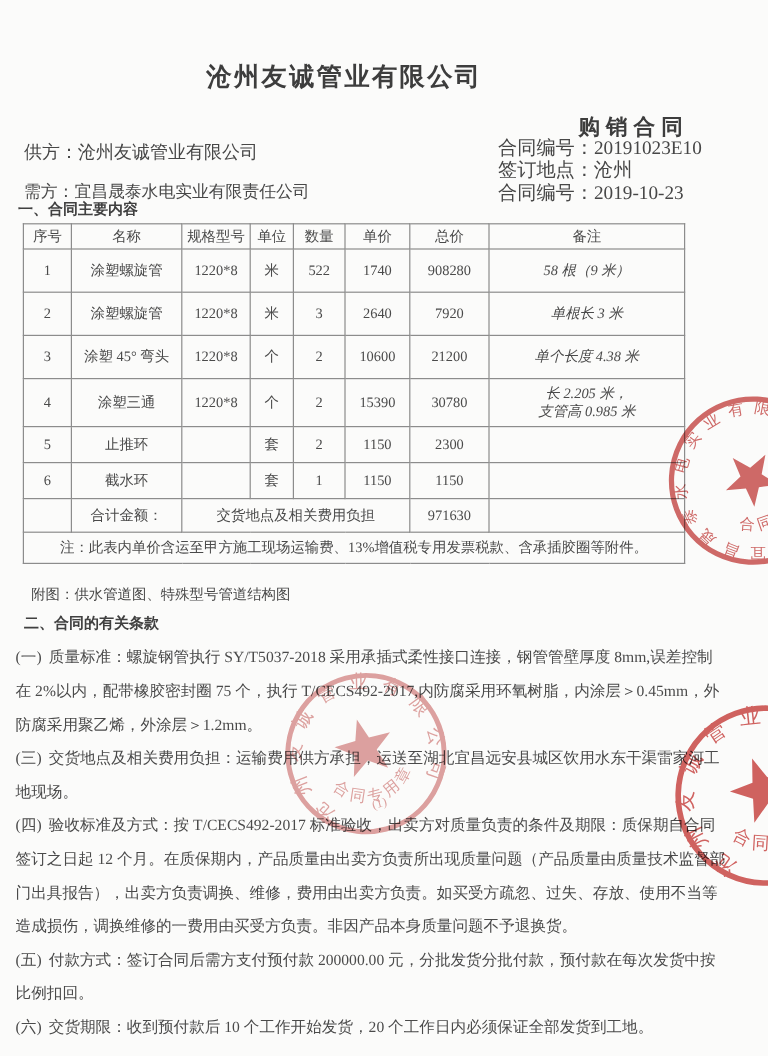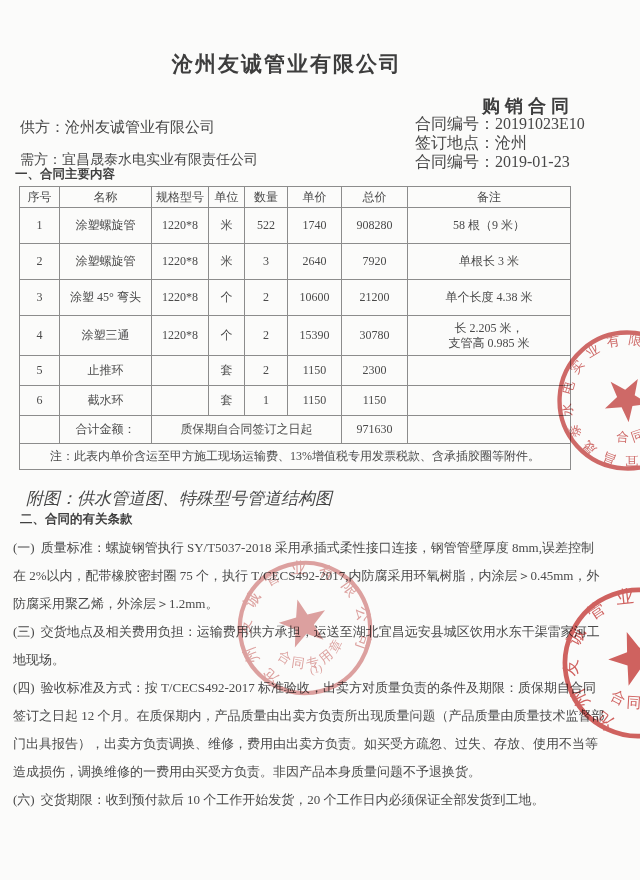--- a/index.html
+++ b/index.html
@@ -32,23 +32,23 @@
   table.items th,table.items td{
     border:1px solid #8c8c8c;text-align:center;vertical-align:middle;
     padding:1px 2px;font-weight:normal;overflow:hidden;
   }
   tr.h-head{height:21px;}
   tr.h-std{height:36px;}
   tr.h-tall{height:40px;}
   tr.h-short{height:30px;}
   tr.h-total{height:28px;}
   tr.h-note{height:26px;}
-  td.cell-remark{white-space:pre-line;line-height:15px;}
+  td.cell-remark{white-space:pre-line;line-height:15px;font-style:italic;}
   td.note-cell{text-align:left;padding:3px 6px;font-size:12px;}
-  .attachment{position:absolute;left:26px;top:487px;font-size:17px;font-style:italic;}
+  .attachment{position:absolute;left:26px;top:487px;font-size:12px;}
   .clauses{
     position:absolute;left:13px;top:534px;width:592px;
     font-size:13px;line-height:28px;color:#4a4a4a;
   }
   .clauses p{margin:0;}
   .clause-label{margin-right:6px;}
   .stamp{position:absolute;mix-blend-mode:multiply;pointer-events:none;}
   .stamp-buyer{left:545px;top:318px;width:165px;height:165px;opacity:.82;}
   .stamp-supplier-center{left:221px;top:544px;width:168px;height:168px;opacity:.72;}
   .stamp-supplier-right{left:544px;top:569px;width:188px;height:188px;opacity:.85;}
@@ -64,21 +64,21 @@
   <div class="meta-left-1">
     <span>供方：</span><span>沧州友诚管业有限公司</span>
   </div>
   <div class="meta-left-2">
     <span>需方：</span><span>宜昌晟泰水电实业有限责任公司</span>
   </div>
 
   <div class="meta-right">
     <div><span>合同编号：</span><span>20191023E10</span></div>
     <div><span>签订地点：</span><span>沧州</span></div>
-    <div><span>合同编号：</span><span>2019-01-23</span></div>
+    <div><span>合同编号：</span><span>2019-10-23</span></div>
   </div>
 
   <div class="sec-heading sec-main">一、合同主要内容</div>
 
   <table class="items">
     <colgroup>
       <col style="width:40px">
         <col style="width:92px">
         <col style="width:57px">
         <col style="width:36px">
@@ -155,38 +155,39 @@
         <td></td>
         <td>套</td>
         <td>1</td>
         <td>1150</td>
         <td>1150</td>
         <td class="cell-remark"></td>
       </tr>
       <tr class="h-total">
         <td></td>
         <td>合计金额：</td>
-        <td colspan="4">质保期自合同签订之日起</td>
+        <td colspan="4">交货地点及相关费用负担</td>
         <td>971630</td>
         <td></td>
       </tr>
       <tr class="h-note">
         <td colspan="8" class="note-cell">注：此表内单价含运至甲方施工现场运输费、13%增值税专用发票税款、含承插胶圈等附件。</td>
       </tr>
     </tbody>
   </table>
 
   <div class="attachment">附图：供水管道图、特殊型号管道结构图</div>
 
   <div class="sec-heading sec-terms">二、合同的有关条款</div>
 
   <div class="clauses">
     <p><span class="clause-label">(一)</span><span>质量标准：螺旋钢管执行 SY/T5037-2018 采用承插式柔性接口连接，钢管管壁厚度 8mm,误差控制在 2%以内，配带橡胶密封圈 75 个，执行 T/CECS492-2017,内防腐采用环氧树脂，内涂层＞0.45mm，外防腐采用聚乙烯，外涂层＞1.2mm。</span></p>
     <p><span class="clause-label">(三)</span><span>交货地点及相关费用负担：运输费用供方承担，运送至湖北宜昌远安县城区饮用水东干渠雷家河工地现场。</span></p>
     <p><span class="clause-label">(四)</span><span>验收标准及方式：按 T/CECS492-2017 标准验收，出卖方对质量负责的条件及期限：质保期自合同签订之日起 12 个月。在质保期内，产品质量由出卖方负责所出现质量问题（产品质量由质量技术监督部门出具报告），出卖方负责调换、维修，费用由出卖方负责。如买受方疏忽、过失、存放、使用不当等造成损伤，调换维修的一费用由买受方负责。非因产品本身质量问题不予退换货。</span></p>
+    <p><span class="clause-label">(五)</span><span>付款方式：签订合同后需方支付预付款 200000.00 元，分批发货分批付款，预付款在每次发货中按比例扣回。</span></p>
     <p><span class="clause-label">(六)</span><span>交货期限：收到预付款后 10 个工作开始发货，20 个工作日内必须保证全部发货到工地。</span></p>
 
   </div>
 
   <svg class="stamp stamp-buyer" viewBox="0 0 170 170">
     <g transform="rotate(-42 85 85)" fill="none">
       <circle cx="85" cy="85" r="70" stroke="#c84a48" stroke-width="4.5"></circle>
       <path id="buyerArc" d="M 56 135.2 A 58 58 0 1 1 114 135.2" fill="none"></path>
       <path id="buyerBottom" d="M 50.6 109.1 A 42 42 0 0 0 119.4 109.1" fill="none"></path>
       <text font-size="13.5" letter-spacing="8" fill="#c84a48" font-family="Liberation Serif, serif">

